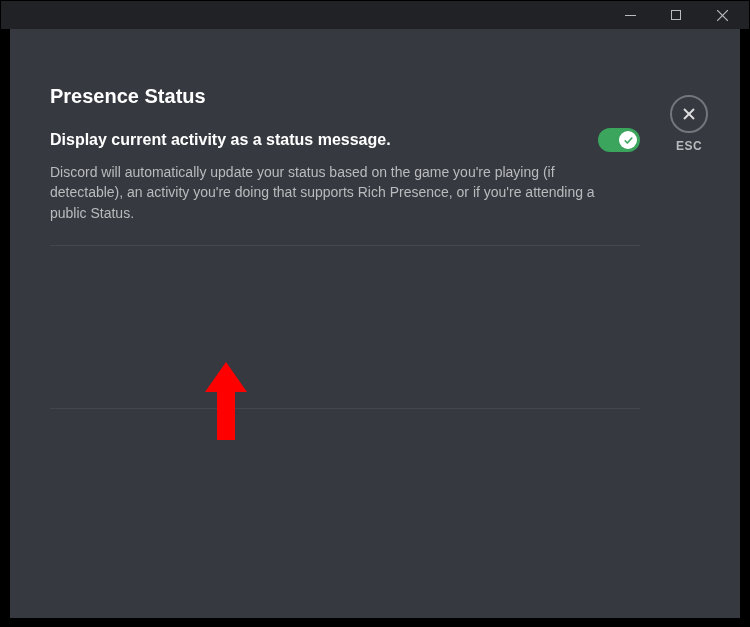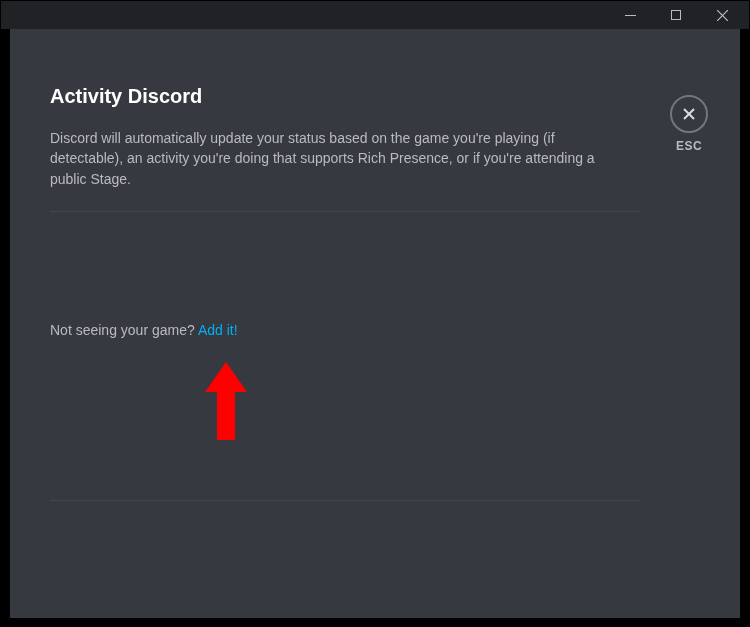--- a/index.html
+++ b/index.html
@@ -179,30 +179,37 @@
       <div class="close-btn">
         <svg width="16" height="16" viewBox="0 0 16 16" fill="none">
             <line x1="3" y1="3" x2="13" y2="13" stroke-width="2"></line>
             <line x1="13" y1="3" x2="3" y2="13" stroke-width="2"></line>
           </svg>
       </div>
       <div class="esc-label">ESC</div>
     </div>
 
     <div class="content-col">
-      <h2 class="page-title">Activity Discord</h2>
-
-
-      <p class="setting-desc">Discord will automatically update your status based on the game you're playing (if detectable), an activity you're doing that supports Rich Presence, or if you're attending a public Stage.</p>
+      <h2 class="page-title">Presence Status</h2>
+
+      <div class="setting-row">
+        <div class="setting-label">Display current activity as a status message.</div>
+        <div class="toggle">
+          <div class="toggle-knob">
+            <svg viewBox="0 0 20 20">
+                <path d="M4 10.5 L8 14.5 L16 5.5" stroke="#3ba55d" stroke-width="3" fill="none" stroke-linecap="round" stroke-linejoin="round"></path>
+              </svg>
+          </div>
+        </div>
+      </div>
+
+      <p class="setting-desc">Discord will automatically update your status based on the game you're playing (if detectable), an activity you're doing that supports Rich Presence, or if you're attending a public Status.</p>
 
       <hr class="divider">
 
-      <div class="game-row">
-        <span>Not seeing your game? </span><span class="add-link">Add it!</span>
-      </div>
 
       <hr class="divider2">
     </div>
 
     <svg class="arrow" width="42" height="78" viewBox="0 0 42 78">
       <polygon points="21,0 42,30 30,30 30,78 12,78 12,30 0,30" fill="#ff0000"></polygon>
     </svg>
 
   </div>
 </div>

